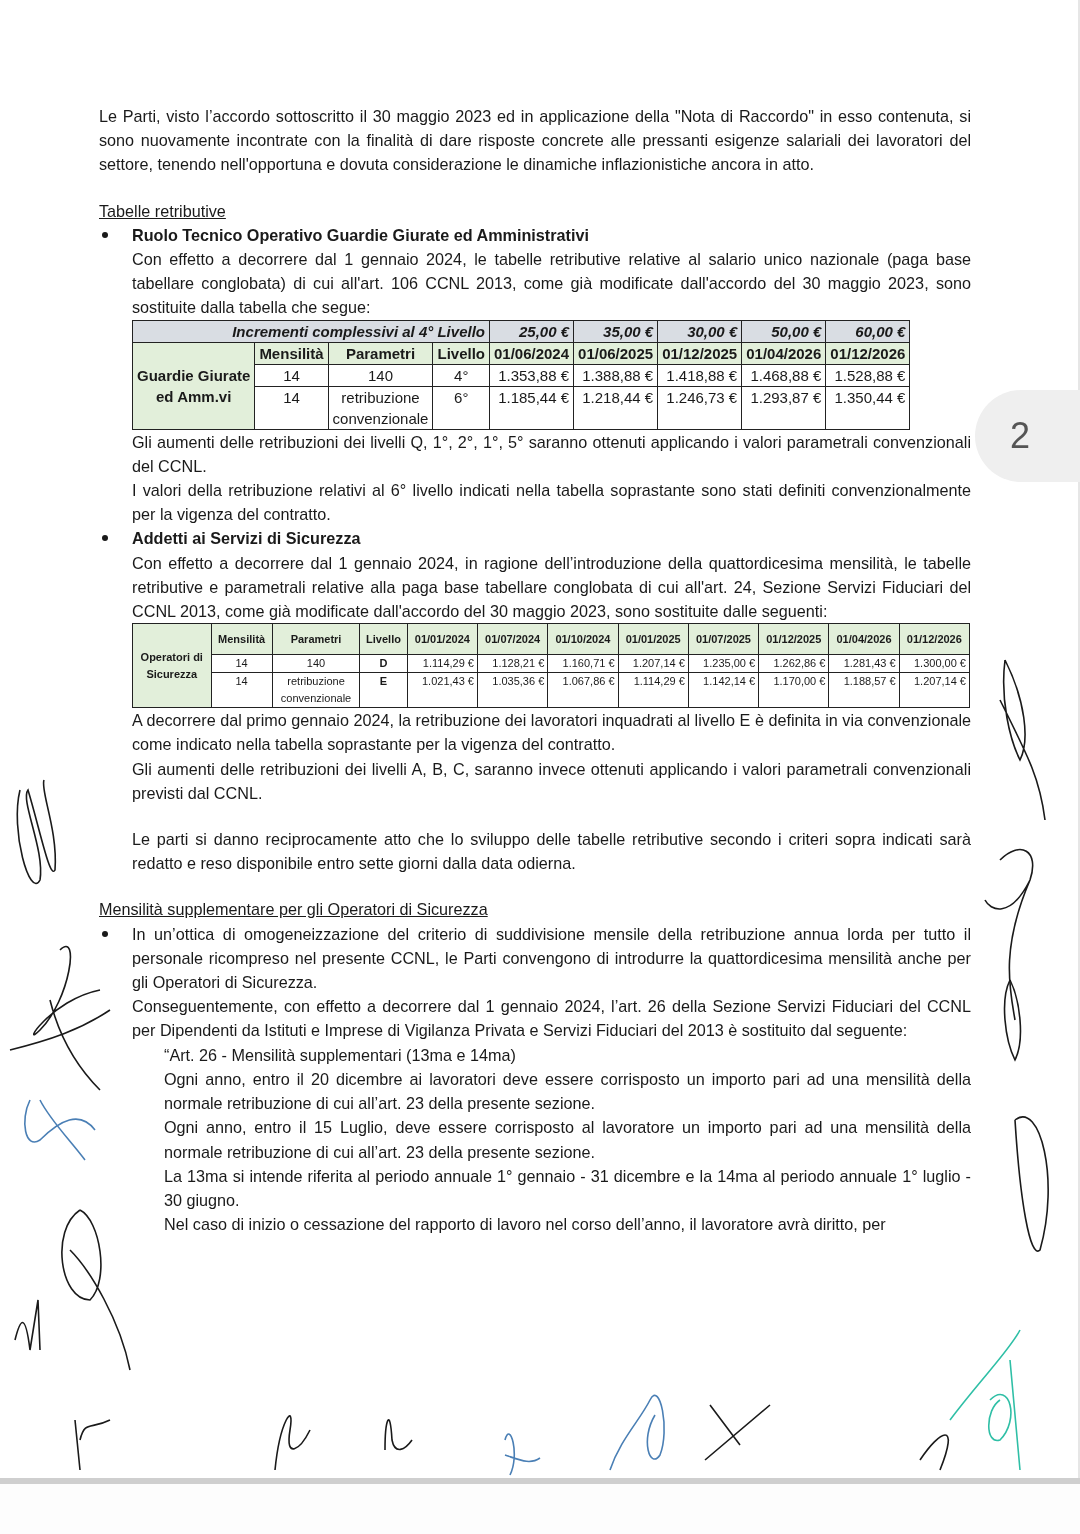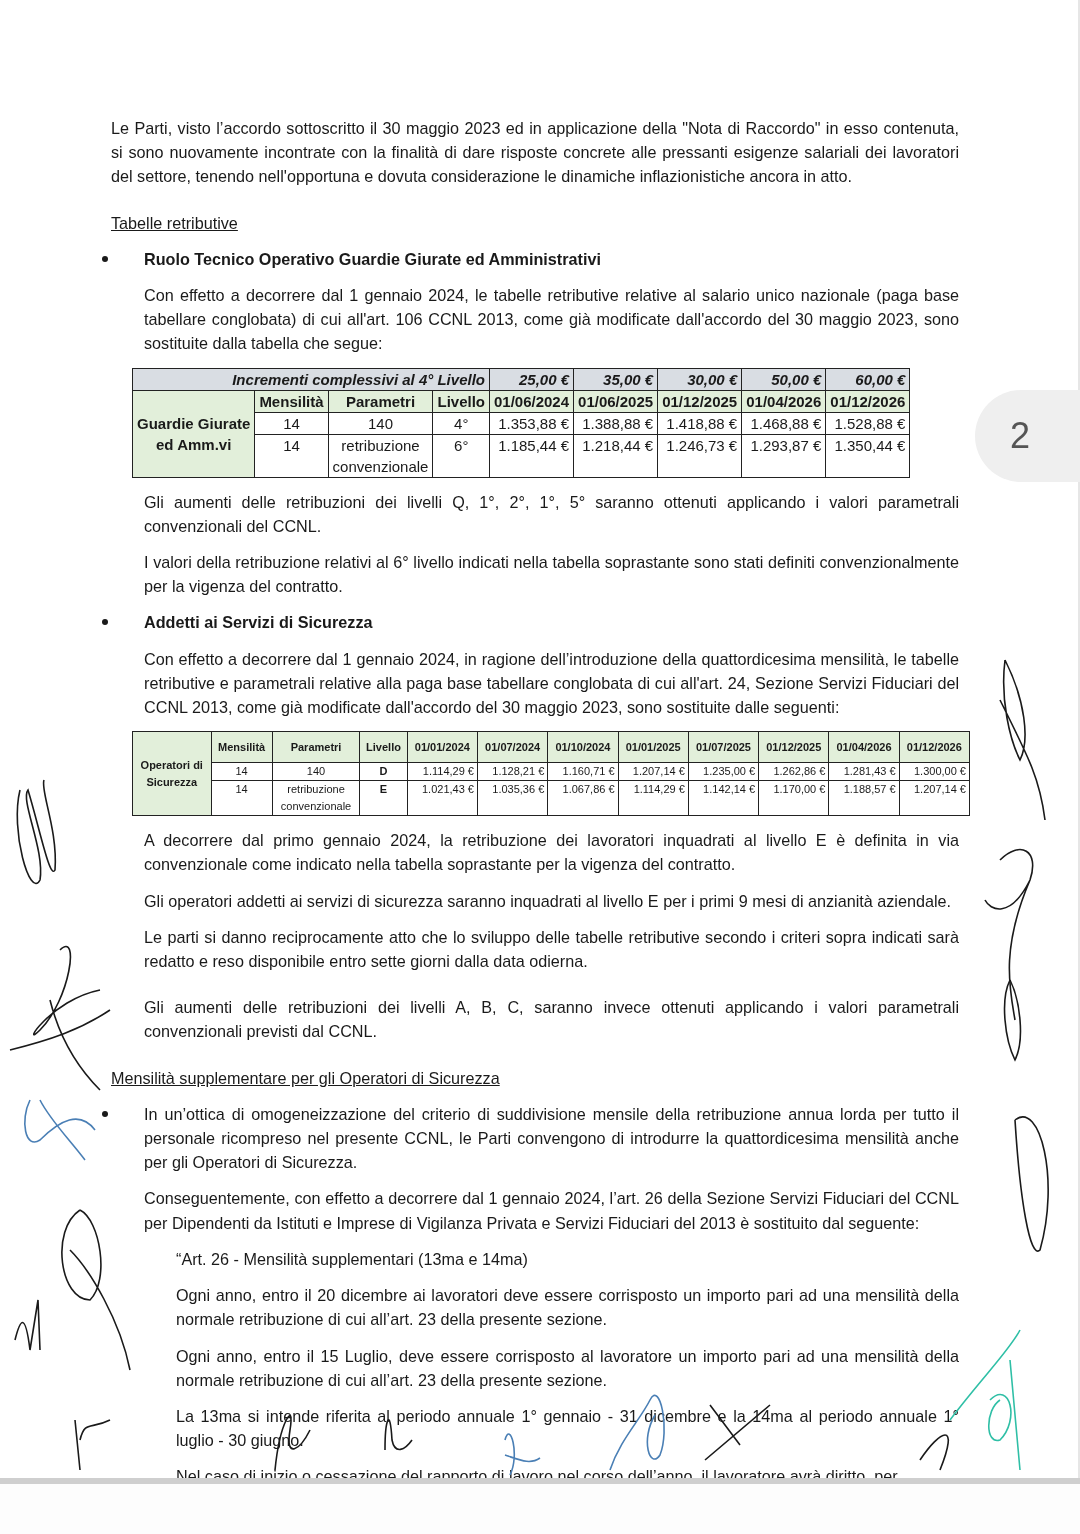--- a/index.html
+++ b/index.html
@@ -12,21 +12,21 @@
     background: #ffffff; border-right: 2px solid #e6e6e6;
   }
   .page-bottom-bar {
     position: absolute; left: 0; top: 1478px; width: 1080px; height: 6px; background: #cfcfcf;
   }
   .below-page { position: absolute; left: 0; top: 1484px; width: 1080px; height: 50px; background: #fdfdfd; }
   .content {
     position: absolute; left: 99px; top: 104px; width: 872px;
     font-size: 16.2px; line-height: 24.2px;
   }
-  p { margin: 12px; text-align: justify; }
+  p { margin: 0; text-align: justify; }
   .para { margin-bottom: 22px; }
   .section-title { text-decoration: underline; font-weight: normal; margin-top: 0; }
   .bullet { position: relative; padding-left: 33px; }
   .bullet .dot {
     position: absolute; left: 3px; top: 9px; width: 6px; height: 6px; border-radius: 50%; background: #1a1a1a;
   }
   .bold { font-weight: bold; }
   .indent2 { padding-left: 65px; }
   table { border-collapse: collapse; }
   .t1 { margin-left: 33px; width: 700px; font-size: 15px; line-height: 21px; }
@@ -170,23 +170,22 @@
         <td class="num" style="vertical-align:top">1.142,14 €</td>
         <td class="num" style="vertical-align:top">1.170,00 €</td>
         <td class="num" style="vertical-align:top">1.188,57 €</td>
         <td class="num" style="vertical-align:top">1.207,14 €</td>
       </tr>
     </tbody>
       </table>
 
     <div class="bullet">
       <p>A decorrere dal primo gennaio 2024, la retribuzione dei lavoratori inquadrati al livello E è definita in via convenzionale come indicato nella tabella soprastante per la vigenza del contratto.</p>
-      <p>Gli operatori addetti ai servizi di sicurezza saranno inquadrati al livello E per i primi 9 mesi di anzianità aziendale.</p>
+      <p class="para">Gli aumenti delle retribuzioni dei livelli A, B, C, saranno invece ottenuti applicando i valori parametrali convenzionali previsti dal CCNL.</p>
       <p class="para">Le parti si danno reciprocamente atto che lo sviluppo delle tabelle retributive secondo i criteri sopra indicati sarà redatto e reso disponibile entro sette giorni dalla data odierna.</p>
-      <p class="para">Gli aumenti delle retribuzioni dei livelli A, B, C, saranno invece ottenuti applicando i valori parametrali convenzionali previsti dal CCNL.</p>
     </div>
 
     <p class="section-title">Mensilità supplementare per gli Operatori di Sicurezza</p>
 
     <div class="bullet">
       <span class="dot"></span>
       <p>In un’ottica di omogeneizzazione del criterio di suddivisione mensile della retribuzione annua lorda per tutto il personale ricompreso nel presente CCNL, le Parti convengono di introdurre la quattordicesima mensilità anche per gli Operatori di Sicurezza.</p>
       <p>Conseguentemente, con effetto a decorrere dal 1 gennaio 2024, l’art. 26 della Sezione Servizi Fiduciari del CCNL per Dipendenti da Istituti e Imprese di Vigilanza Privata e Servizi Fiduciari del 2013 è sostituito dal seguente:</p>
     </div>
 

